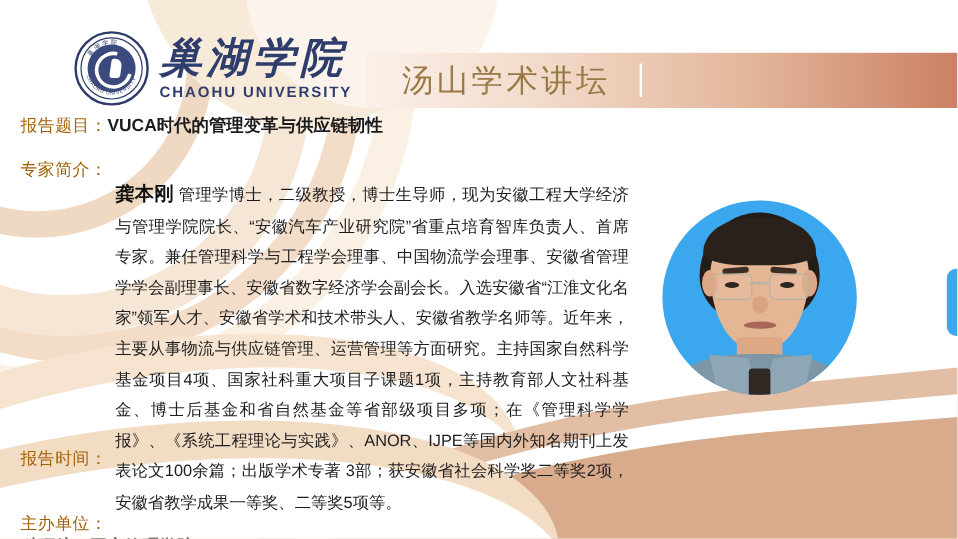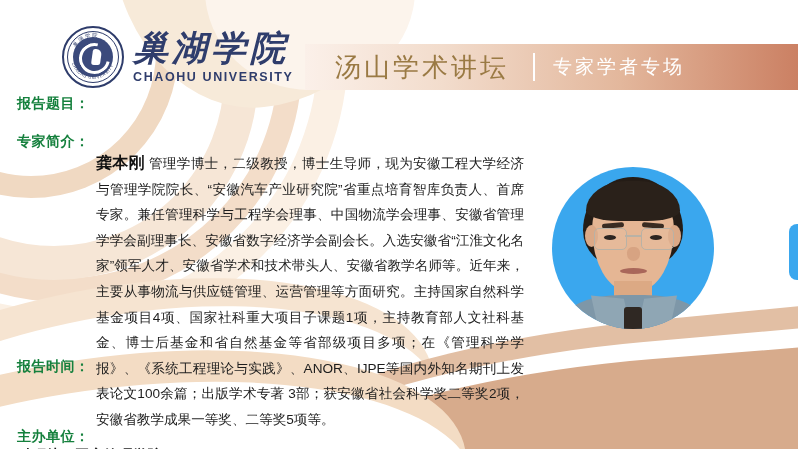--- a/index.html
+++ b/index.html
@@ -202,23 +202,23 @@
     font-size: 19px;
     color: #ffffff;
     letter-spacing: 3px;
   }
 
   
   .content { position: absolute; left: 0; top: 0; width: 798px; height: 449px; }
 
   .row { position: absolute; display: flex; align-items: baseline; }
   .label {
-    color: #15803d;
+    color: #a16207;
     font-size: 14px;
-    font-weight: 700;
+    font-weight: 400;
     white-space: nowrap;
     letter-spacing: 0.5px;
   }
   .value-strong {
     color: #1b1b1b;
     font-size: 14.5px;
     font-weight: 700;
     white-space: nowrap;
   }
 
@@ -236,21 +236,21 @@
     left: 80px; top: 134px;
     width: 460px;
     color: #1d1d1d;
     font-size: 13.6px;
     line-height: 25.6px;
     text-align: justify;
     text-justify: inter-character;
   }
   .bio-body p { margin: 16px; text-indent: 0; }
 
-  .time-row  { left: 17px; top: 358px; justify-content: space-between; }
+  .time-row  { left: 17px; top: 374px; justify-content: space-between; }
   .place-row { left: 17px; top: 394px; }
   .host-row  { left: 17px; top: 428px; flex-direction: column; }
 
   
   .portrait {
     position: absolute;
     left: 552px; top: 167px;
     width: 162px; height: 162px;
     border-radius: 50%;
     overflow: hidden;
@@ -423,28 +423,28 @@
       </div>
       <div class="wordmark">
         <span class="wordmark-cn">巢湖学院</span>
         <span class="wordmark-en">CHAOHU UNIVERSITY</span>
       </div>
     </div>
 
     <div class="banner">
       <span class="banner-title">汤山学术讲坛</span>
       <span class="banner-sep"></span>
-      <span class="banner-sub">专家学者专场</span>
     </div>
   </div>
 
   <div class="content">
 
     <div class="row title-row">
       <span class="label">报告题目：</span>
+      <span class="value-strong">VUCA时代的管理变革与供应链韧性</span>
     </div>
 
     <div class="row bio-row">
       <span class="label">专家简介：</span>
     </div>
     <div class="bio-body">
       <p><span class="bio-name">龚本刚</span><span>管理学博士，二级教授，博士生导师，现为安徽工程大学经济与管理学院院长、“安徽汽车产业研究院”省重点培育智库负责人、首席专家。兼任管理科学与工程学会理事、中国物流学会理事、安徽省管理学学会副理事长、安徽省数字经济学会副会长。入选安徽省“江淮文化名家”领军人才、安徽省学术和技术带头人、安徽省教学名师等。近年来，主要从事物流与供应链管理、运营管理等方面研究。主持国家自然科学基金项目4项、国家社科重大项目子课题1项，主持教育部人文社科基金、博士后基金和省自然基金等省部级项目多项；在《管理科学学报》、《系统工程理论与实践》、ANOR、IJPE等国内外知名期刊上发表论文100余篇；出版学术专著 3部；获安徽省社会科学奖二等奖2项，安徽省教学成果一等奖、二等奖5项等。</span></p>
     </div>
 
     <div class="row time-row">

